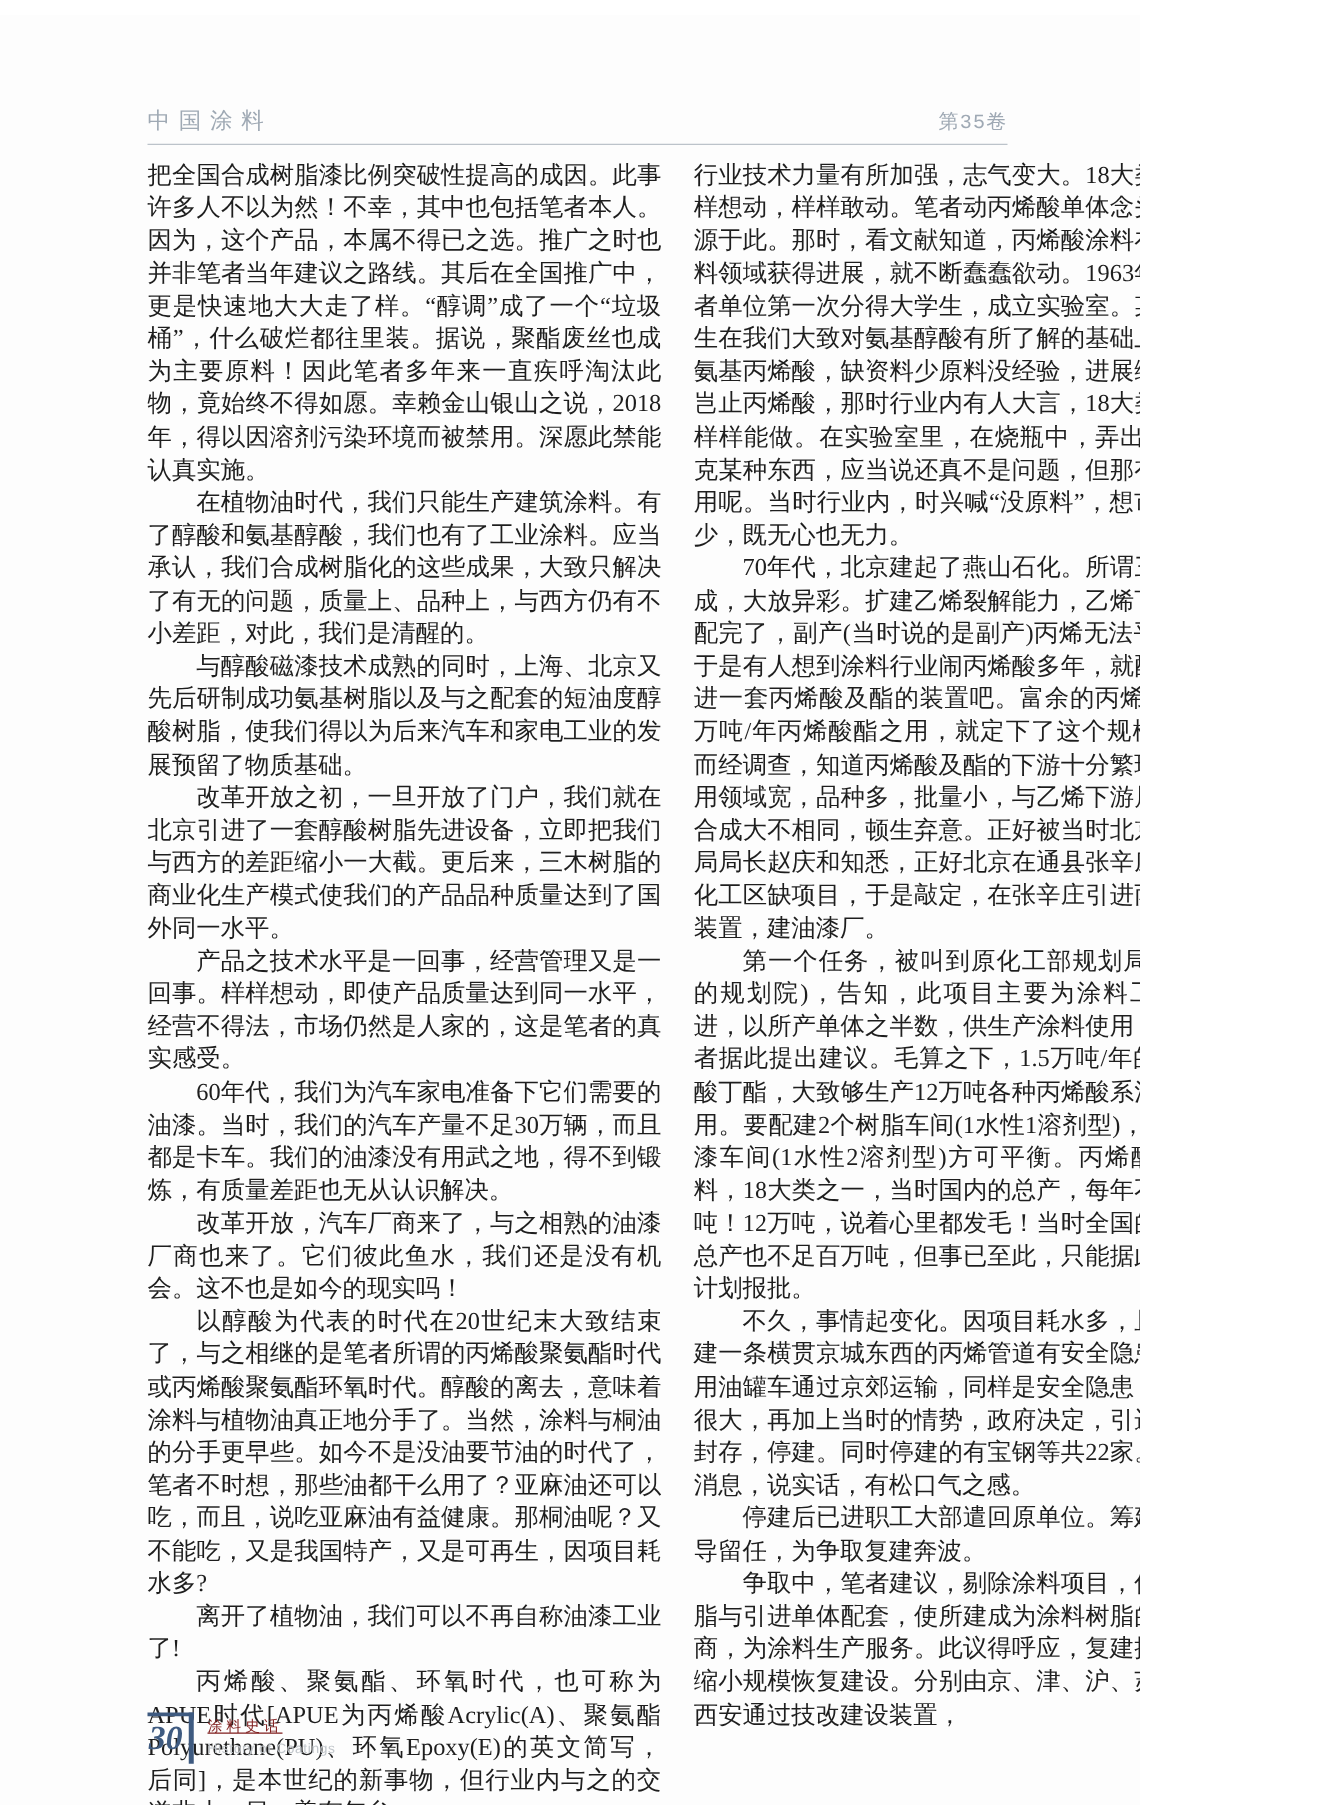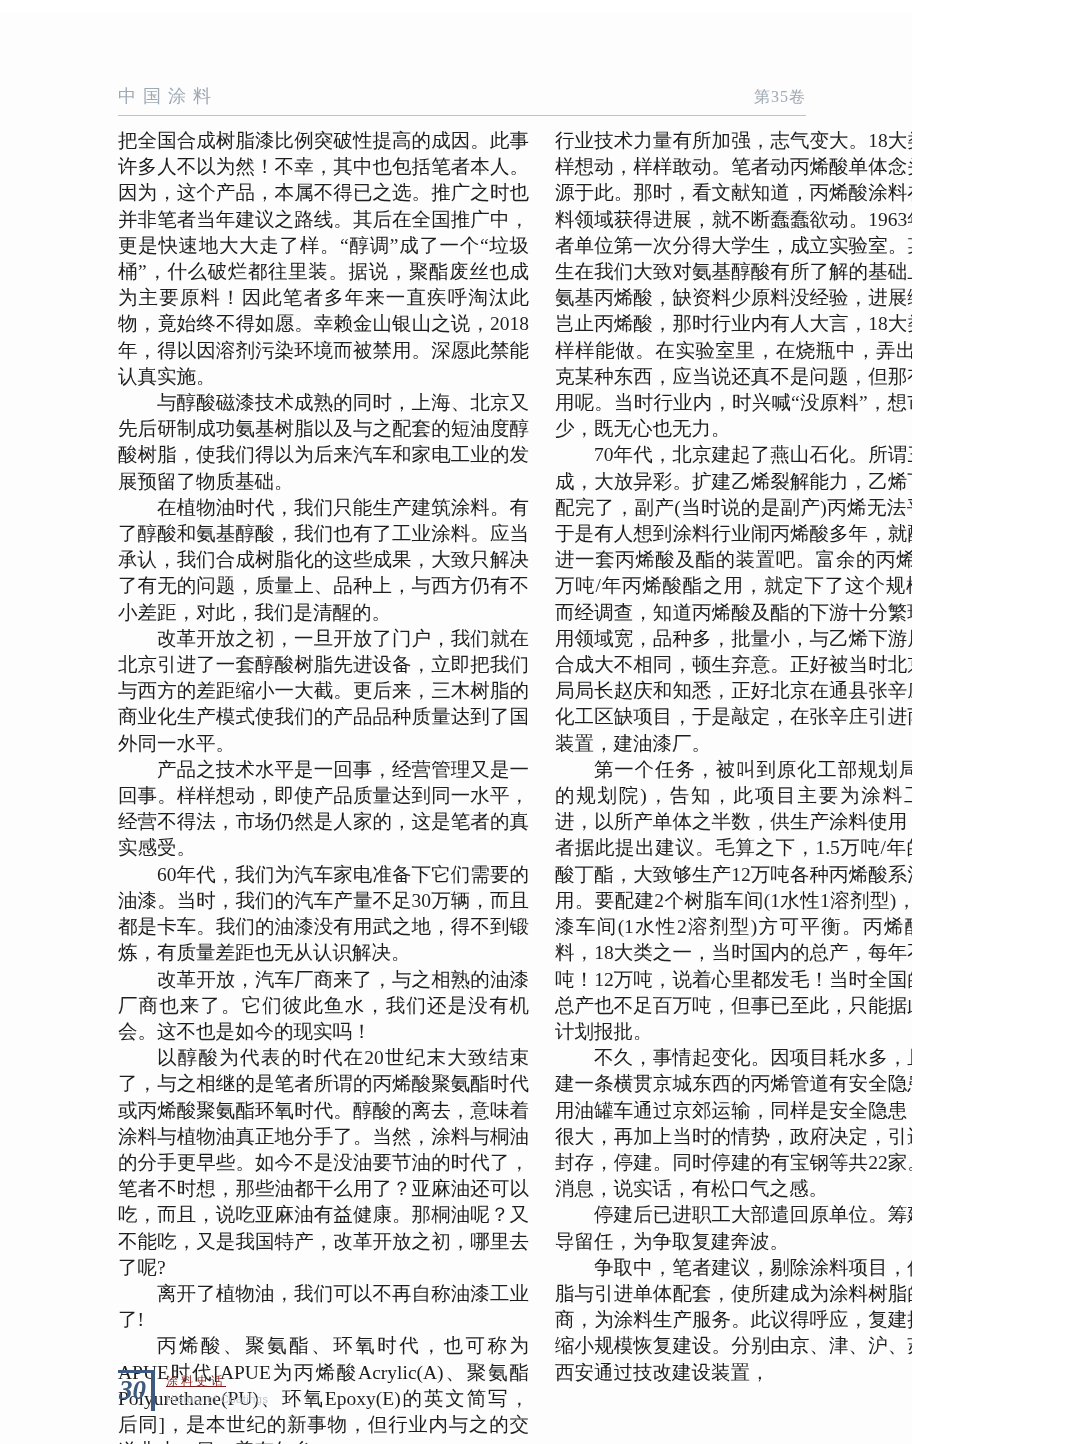--- a/index.html
+++ b/index.html
@@ -21,21 +21,21 @@
     left: 118px;
     right: 106px;
     display: flex;
     justify-content: space-between;
     align-items: flex-end;
     border-bottom: 1px solid #bcc3ca;
     padding-bottom: 7px;
     color: #9fa9b4;
   }
   .journal-name { font-size: 18px; letter-spacing: 7px; }
-  .volume-label { font-size: 16px; letter-spacing: 1px; }
+  .volume-label { font-size: 16px; letter-spacing: 1px; font-family: Liberation Mono, monospace; }
   
   .content {
     position: absolute;
     top: 116px;
     left: 118px;
     width: 848px;
     display: flex;
     gap: 26px;
   }
   .column {
@@ -104,27 +104,27 @@
 
   <div class="header">
     <span class="journal-name">中国涂料</span>
     <span class="volume-label">第35卷</span>
   </div>
 
   <div class="content">
     <div class="column">
       <div>
           <p class="no-indent">把全国合成树脂漆比例突破性提高的成因。此事许多人不以为然！不幸，其中也包括笔者本人。因为，这个产品，本属不得已之选。推广之时也并非笔者当年建议之路线。其后在全国推广中，更是快速地大大走了样。“醇调”成了一个“垃圾桶”，什么破烂都往里装。据说，聚酯废丝也成为主要原料！因此笔者多年来一直疾呼淘汰此物，竟始终不得如愿。幸赖金山银山之说，2018年，得以因溶剂污染环境而被禁用。深愿此禁能认真实施。</p>
+          <p>在植物油时代，我们只能生产建筑涂料。有了醇酸和氨基醇酸，我们也有了工业涂料。应当承认，我们合成树脂化的这些成果，大致只解决了有无的问题，质量上、品种上，与西方仍有不小差距，对此，我们是清醒的。</p>
           <p>与醇酸磁漆技术成熟的同时，上海、北京又先后研制成功氨基树脂以及与之配套的短油度醇酸树脂，使我们得以为后来汽车和家电工业的发展预留了物质基础。</p>
-          <p>在植物油时代，我们只能生产建筑涂料。有了醇酸和氨基醇酸，我们也有了工业涂料。应当承认，我们合成树脂化的这些成果，大致只解决了有无的问题，质量上、品种上，与西方仍有不小差距，对此，我们是清醒的。</p>
           <p>改革开放之初，一旦开放了门户，我们就在北京引进了一套醇酸树脂先进设备，立即把我们与西方的差距缩小一大截。更后来，三木树脂的商业化生产模式使我们的产品品种质量达到了国外同一水平。</p>
           <p>产品之技术水平是一回事，经营管理又是一回事。样样想动，即使产品质量达到同一水平，经营不得法，市场仍然是人家的，这是笔者的真实感受。</p>
           <p>60年代，我们为汽车家电准备下它们需要的油漆。当时，我们的汽车产量不足30万辆，而且都是卡车。我们的油漆没有用武之地，得不到锻炼，有质量差距也无从认识解决。</p>
           <p>改革开放，汽车厂商来了，与之相熟的油漆厂商也来了。它们彼此鱼水，我们还是没有机会。这不也是如今的现实吗！</p>
-          <p>以醇酸为代表的时代在20世纪末大致结束了，与之相继的是笔者所谓的丙烯酸聚氨酯时代或丙烯酸聚氨酯环氧时代。醇酸的离去，意味着涂料与植物油真正地分手了。当然，涂料与桐油的分手更早些。如今不是没油要节油的时代了，笔者不时想，那些油都干么用了？亚麻油还可以吃，而且，说吃亚麻油有益健康。那桐油呢？又不能吃，又是我国特产，改革开放之初，哪里去了呢?</p>
+          <p>以醇酸为代表的时代在20世纪末大致结束了，与之相继的是笔者所谓的丙烯酸聚氨酯时代或丙烯酸聚氨酯环氧时代。醇酸的离去，意味着涂料与植物油真正地分手了。当然，涂料与桐油的分手更早些。如今不是没油要节油的时代了，笔者不时想，那些油都干么用了？亚麻油还可以吃，而且，说吃亚麻油有益健康。那桐油呢？又不能吃，又是我国特产，又是可再生，因项目耗水多?</p>
           <p>离开了植物油，我们可以不再自称油漆工业了!</p>
           <p>丙烯酸、聚氨酯、环氧时代，也可称为APUE时代[APUE为丙烯酸Acrylic(A)、聚氨酯Polyurethane(PU)、环氧Epoxy(E)的英文简写，后同]，是本世纪的新事物，但行业内与之的交道非止一日，盖有年矣。</p>
         </div>
     </div>
     <div class="column">
       <div>
           <p class="no-indent">行业技术力量有所加强，志气变大。18大类，样样想动，样样敢动。笔者动丙烯酸单体念头，即源于此。那时，看文献知道，丙烯酸涂料在全涂料领域获得进展，就不断蠢蠢欲动。1963年，笔者单位第一次分得大学生，成立实验室。某位学生在我们大致对氨基醇酸有所了解的基础上开发氨基丙烯酸，缺资料少原料没经验，进展缓慢。岂止丙烯酸，那时行业内有人大言，18大类我们样样能做。在实验室里，在烧瓶中，弄出10克8克某种东西，应当说还真不是问题，但那有什么用呢。当时行业内，时兴喊“没原料”，想市场的少，既无心也无力。</p>
           <p>70年代，北京建起了燕山石化。所谓三大合成，大放异彩。扩建乙烯裂解能力，乙烯下游分配完了，副产(当时说的是副产)丙烯无法平衡。于是有人想到涂料行业闹丙烯酸多年，就配套引进一套丙烯酸及酯的装置吧。富余的丙烯够产3万吨/年丙烯酸酯之用，就定下了这个规模。继而经调查，知道丙烯酸及酯的下游十分繁琐，应用领域宽，品种多，批量小，与乙烯下游属三大合成大不相同，顿生弃意。正好被当时北京化工局局长赵庆和知悉，正好北京在通县张辛庄新设化工区缺项目，于是敲定，在张辛庄引进丙烯酸装置，建油漆厂。</p>
           <p>第一个任务，被叫到原化工部规划局(后来的规划院)，告知，此项目主要为涂料工业引进，以所产单体之半数，供生产涂料使用，要笔者据此提出建议。毛算之下，1.5万吨/年的丙烯酸丁酯，大致够生产12万吨各种丙烯酸系涂料之用。要配建2个树脂车间(1水性1溶剂型)，3个油漆车间(1水性2溶剂型)方可平衡。丙烯酸系涂料，18大类之一，当时国内的总产，每年不足百吨！12万吨，说着心里都发毛！当时全国的涂料总产也不足百万吨，但事已至此，只能据此进行计划报批。</p>
           <p>不久，事情起变化。因项目耗水多，且或要建一条横贯京城东西的丙烯管道有安全隐患，或用油罐车通过京郊运输，同样是安全隐患，争议很大，再加上当时的情势，政府决定，引进设备封存，停建。同时停建的有宝钢等共22家。听此消息，说实话，有松口气之感。</p>

